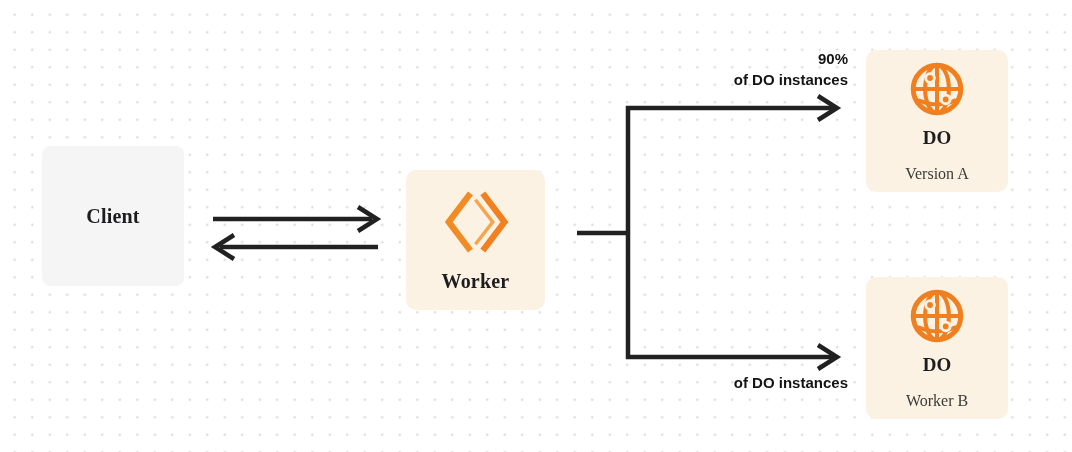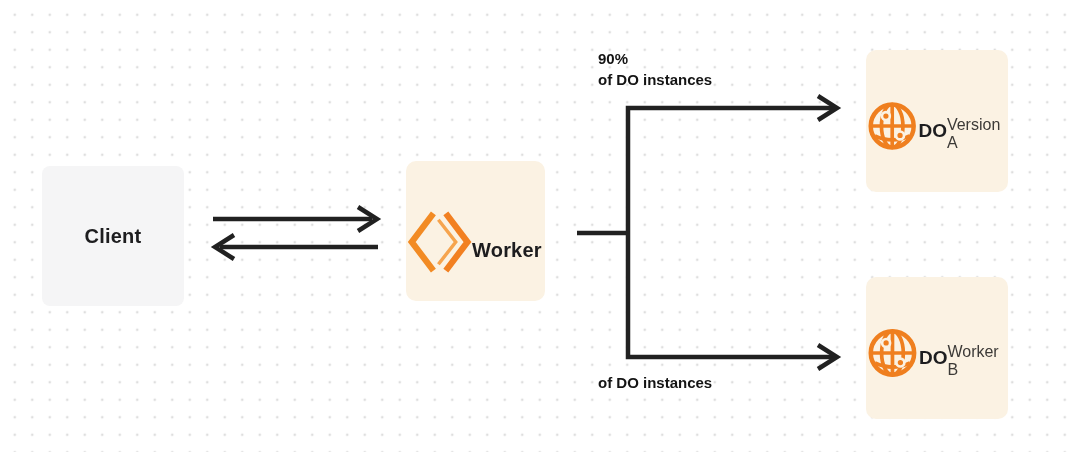--- a/index.html
+++ b/index.html
@@ -10,31 +10,32 @@
     overflow: hidden;
     font-family: "Liberation Sans", "DejaVu Sans", sans-serif;
     background-color: #ffffff;
     background-image: radial-gradient(circle, #dedede 1.3px, rgba(0,0,0,0) 1.6px);
     background-size: 17.5px 17.5px;
     background-position: 6px 6px;
   }
   .node {
     position: absolute;
     display: flex;
-    flex-direction: row;
+    flex-direction: column;
     align-items: center;
     justify-content: center;
     box-sizing: border-box;
+    font-family: Liberation Serif, serif;
   }
   .node-client {
-    left: 42px; top: 166px; width: 142px; height: 140px;
+    left: 42px; top: 146px; width: 142px; height: 140px;
     background: #f5f5f6; border-radius: 8px;
   }
   .node-worker {
-    left: 406px; top: 161px; width: 139px; height: 140px;
+    left: 406px; top: 170px; width: 139px; height: 140px;
     background: #fbf2e3; border-radius: 10px;
     justify-content: flex-start; padding-top: 21px;
   }
   .node-do {
     left: 866px; width: 142px; height: 142px;
     background: #fbf2e3; border-radius: 10px;
     justify-content: flex-start; padding-top: 10px;
   }
   .node-do-a { top: 50px; }
   .node-do-b { top: 277px; }
@@ -50,21 +51,21 @@
   }
   .worker-logo { width: 66px; height: 62px; }
   .globe-icon { width: 58px; height: 58px; }
   .connector-layer {
     position: absolute; left: 0; top: 0; width: 1072px; height: 452px;
     pointer-events: none;
   }
   .branch-label {
     position: absolute;
     left: 598px; width: 250px;
-    text-align: left;
+    text-align: right;
     font-size: 15px; line-height: 21px; font-weight: 600; color: #141414;
   }
   .branch-label-a { top: 48px; }
   .branch-label-b { top: 372px; }
 </style>
 </head>
 <body>
 
 <div class="stage">
 

